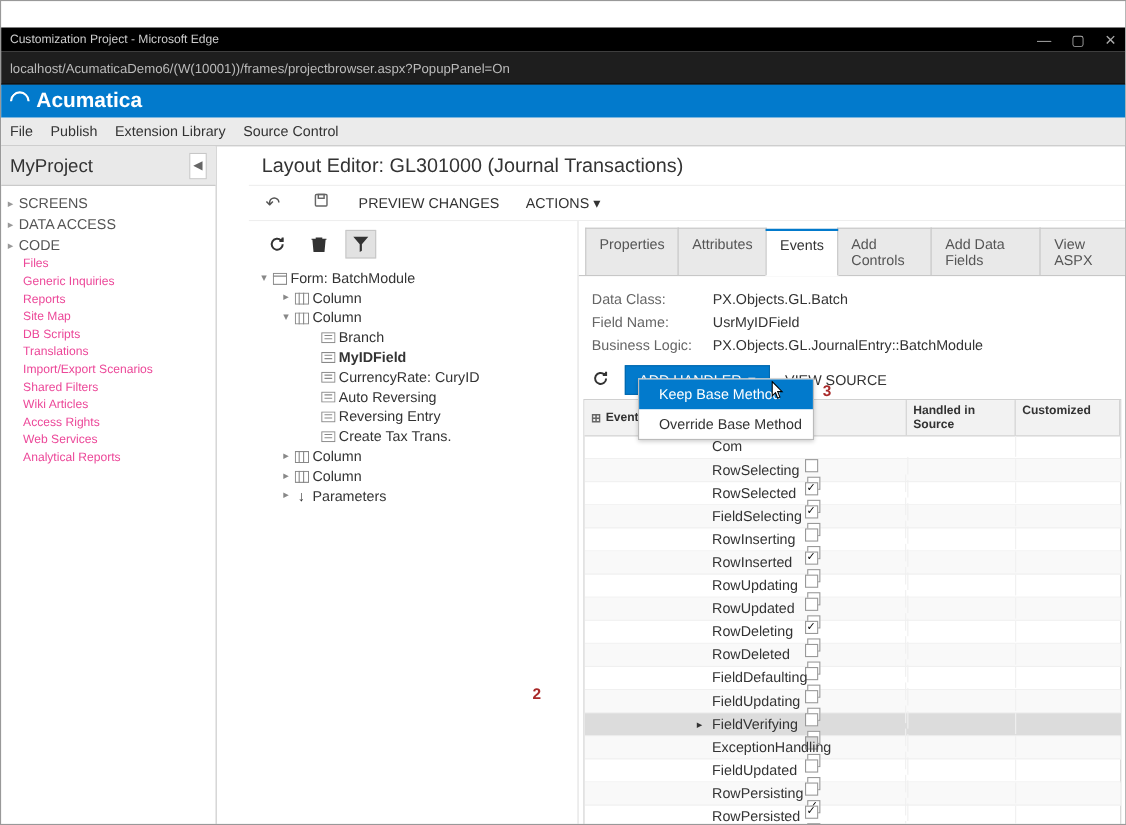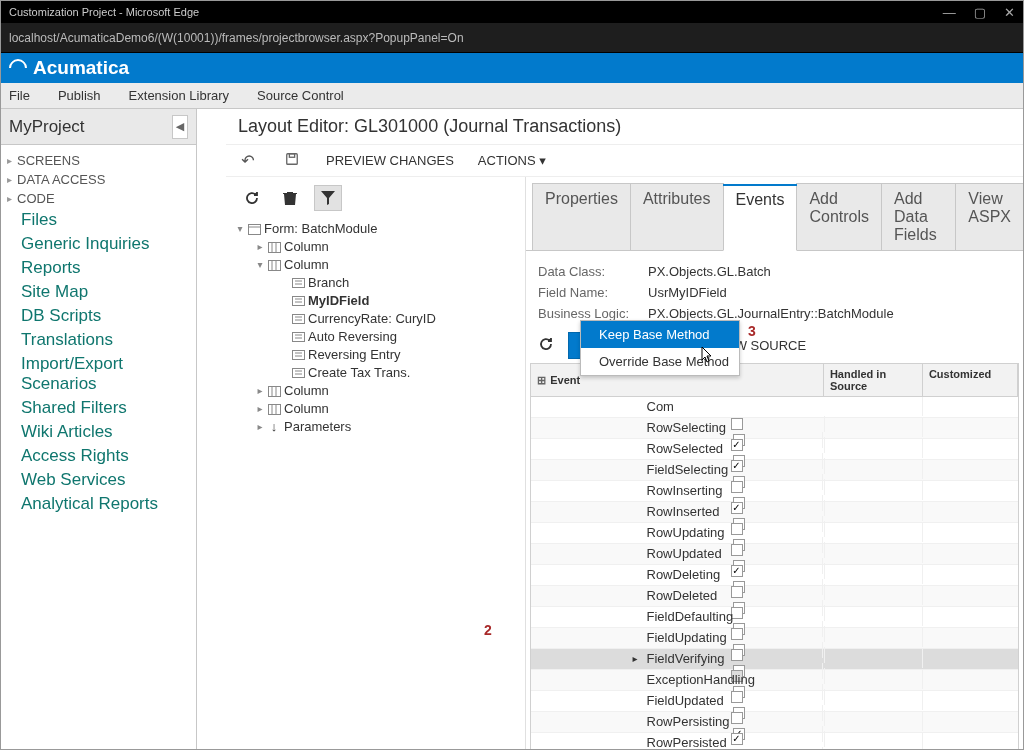--- a/index.html
+++ b/index.html
@@ -1,51 +1,51 @@
 <!DOCTYPE html>
 <html><head>
 <meta charset="utf-8">
 <style>
 * { box-sizing: border-box; }
 body { margin: 0; font-family: Arial, sans-serif; font-size: 13px; color: #333; background: #fff; width: 1024px; height: 750px; overflow: hidden; border: 1px solid #999; position: relative; }
-.titlebar { background: #000; color: #ccc; height: 22px; display: flex; align-items: center; padding: 0 8px; font-size: 11px; justify-content: space-between; }
+.titlebar { background: #000; color: #ccc; height: 22px; display: flex; align-items: center; padding: 0 8px; font-size: 11px; justify-content: space-between; margin-top: 24px; }
 .titlebar-right { display: flex; gap: 18px; font-size: 13px; color: #aaa; }
 .addressbar { background: #1e1e1e; color: #bbb; height: 30px; display: flex; align-items: center; padding: 0 8px; font-size: 12px; border-bottom: 1px solid #000; }
 .brandbar { background: #027acc; color: #fff; height: 30px; display: flex; align-items: center; padding: 0 8px; font-weight: bold; font-size: 19px; }
 .brand-logo { width: 18px; height: 18px; border: 2.5px solid #fff; border-radius: 50%; border-right-color: transparent; border-bottom-color: transparent; margin-right: 6px; transform: rotate(45deg); }
-.menubar { background: #ebebeb; border-bottom: 1px solid #c7c7c7; height: 26px; display: flex; align-items: center; padding: 0 8px; font-size: 13px; gap: 28px; }
+.menubar { background: #ebebeb; border-bottom: 1px solid #c7c7c7; height: 26px; display: flex; align-items: center; padding: 0 8px; font-size: 13px; gap: 16px; }
 .menubar span { color: #333; cursor: default; }
 .main { display: flex; height: calc(100% - 108px); gap: 29px; }
 .sidebar-col { width: 196px; border-right: 1px solid #c7c7c7; display: flex; flex-direction: column; }
 .sidebar-head { background: #e9e9e9; border-bottom: 1px solid #c7c7c7; padding: 6px 8px; font-size: 17px; color: #333; display: flex; justify-content: space-between; align-items: center; height: 36px; }
 .sidebar-toggle { width: 16px; height: 24px; border: 1px solid #c7c7c7; background: #fff; display: flex; align-items: center; justify-content: center; font-size: 11px; color: #666; }
 .sidebar-list { padding: 6px 0; overflow: auto; }
 .sidebar-sec { padding: 2px 8px 2px 16px; color: #555; font-size: 13px; display: flex; align-items: center; }
 .sidebar-chev { color: #999; font-size: 10px; width: 10px; margin-left: -10px; }
-.sidebar-sub { padding: 2px 8px 2px 20px; color: #0f766e; font-size: 17px; }
+.sidebar-sub { padding: 2px 8px 2px 20px; color: #ec4899; font-size: 11px; }
 .content-col { flex: 1; display: flex; flex-direction: column; overflow: hidden; }
 .page-title { padding: 6px 12px; font-size: 18px; color: #333; height: 36px; display: flex; align-items: center; border-bottom: 1px solid #eee; }
 .toolbar { padding: 6px 12px; display: flex; gap: 24px; align-items: center; height: 32px; border-bottom: 1px solid #eee; }
 .toolbar-btn { font-size: 13px; color: #333; cursor: default; }
 .toolbar-icon { font-size: 16px; color: #555; width: 20px; text-align: center; }
 .workspace { flex: 1; display: flex; overflow: hidden; }
 .tree-col { width: 300px; border-right: 1px solid #e0e0e0; padding: 6px 4px; overflow: auto; }
 .tree-tools { display: flex; gap: 10px; padding: 2px 8px 8px; align-items: center; }
 .tree-tool { width: 28px; height: 26px; display: flex; align-items: center; justify-content: center; font-size: 14px; }
 .tree-tool.pressed { background: #e2e2e2; border: 1px solid #c7c7c7; }
 .tree { font-size: 13px; color: #333; }
 .tnode { display: flex; align-items: center; padding: 1.5px 0; white-space: nowrap; }
 .tchev { width: 12px; color: #888; font-size: 10px; text-align: center; }
 .ticon { width: 16px; text-align: center; margin-right: 2px; }
 .ticon svg { vertical-align: middle; }
 .tnode.bold .tlabel { font-weight: bold; }
 .right-col { flex: 1; display: flex; flex-direction: column; overflow: hidden; position: relative; }
 .tabbar { display: flex; background: #fff; padding-top: 6px; border-bottom: 1px solid #c7c7c7; }
 .tabbar .spacer { flex: 0 0 6px; }
-.tab { padding: 6px 12px; font-size: 16px; color: #555; background: #e9e9e9; border: 1px solid #c7c7c7; border-bottom: none; margin-right: -1px; cursor: default; }
+.tab { padding: 6px 12px; font-size: 13px; color: #555; background: #e9e9e9; border: 1px solid #c7c7c7; border-bottom: none; margin-right: -1px; cursor: default; }
 .tab.active { background: #fff; color: #333; border-bottom: 1px solid #fff; position: relative; top: 1px; }
 .tab.active::before { content:''; position:absolute; top:-1px; left:-1px; right:-1px; height:2px; background:#027acc; }
 .details { padding: 10px 12px 4px; }
 .drow { display: flex; font-size: 13px; padding: 3px 0; }
 .dlabel { width: 110px; color: #666; }
 .dval { color: #333; }
 .dtoolbar { display: flex; align-items: center; gap: 14px; padding: 4px 12px; }
 .addhandler { background: #027acc; color: #fff; padding: 5px 12px; font-size: 13px; display: flex; align-items: center; gap: 6px; border: 1px solid #0268ad; }
 .viewsrc { font-size: 13px; color: #333; }
 .grid { flex: 1; overflow: auto; padding: 0 4px 4px 4px; display: flex; flex-direction: column; }

